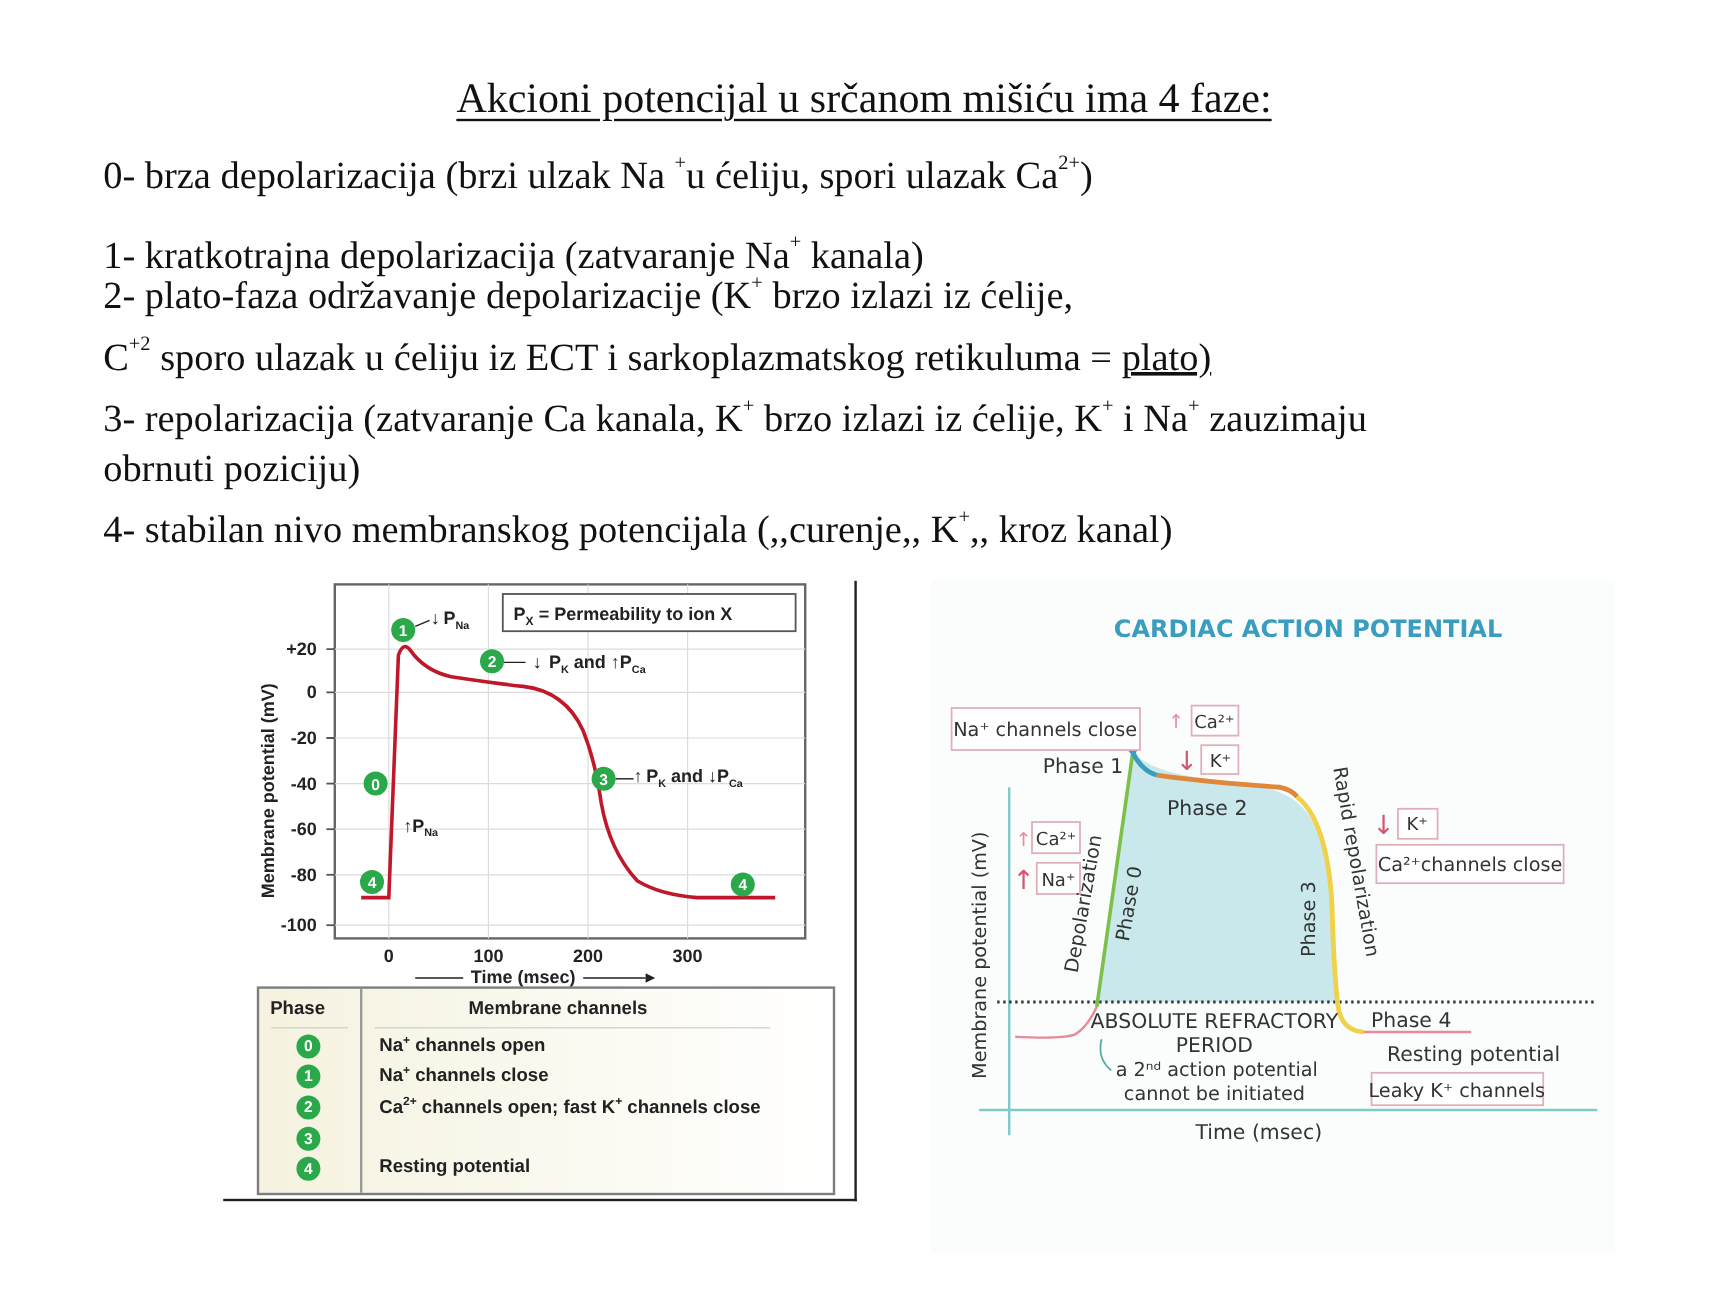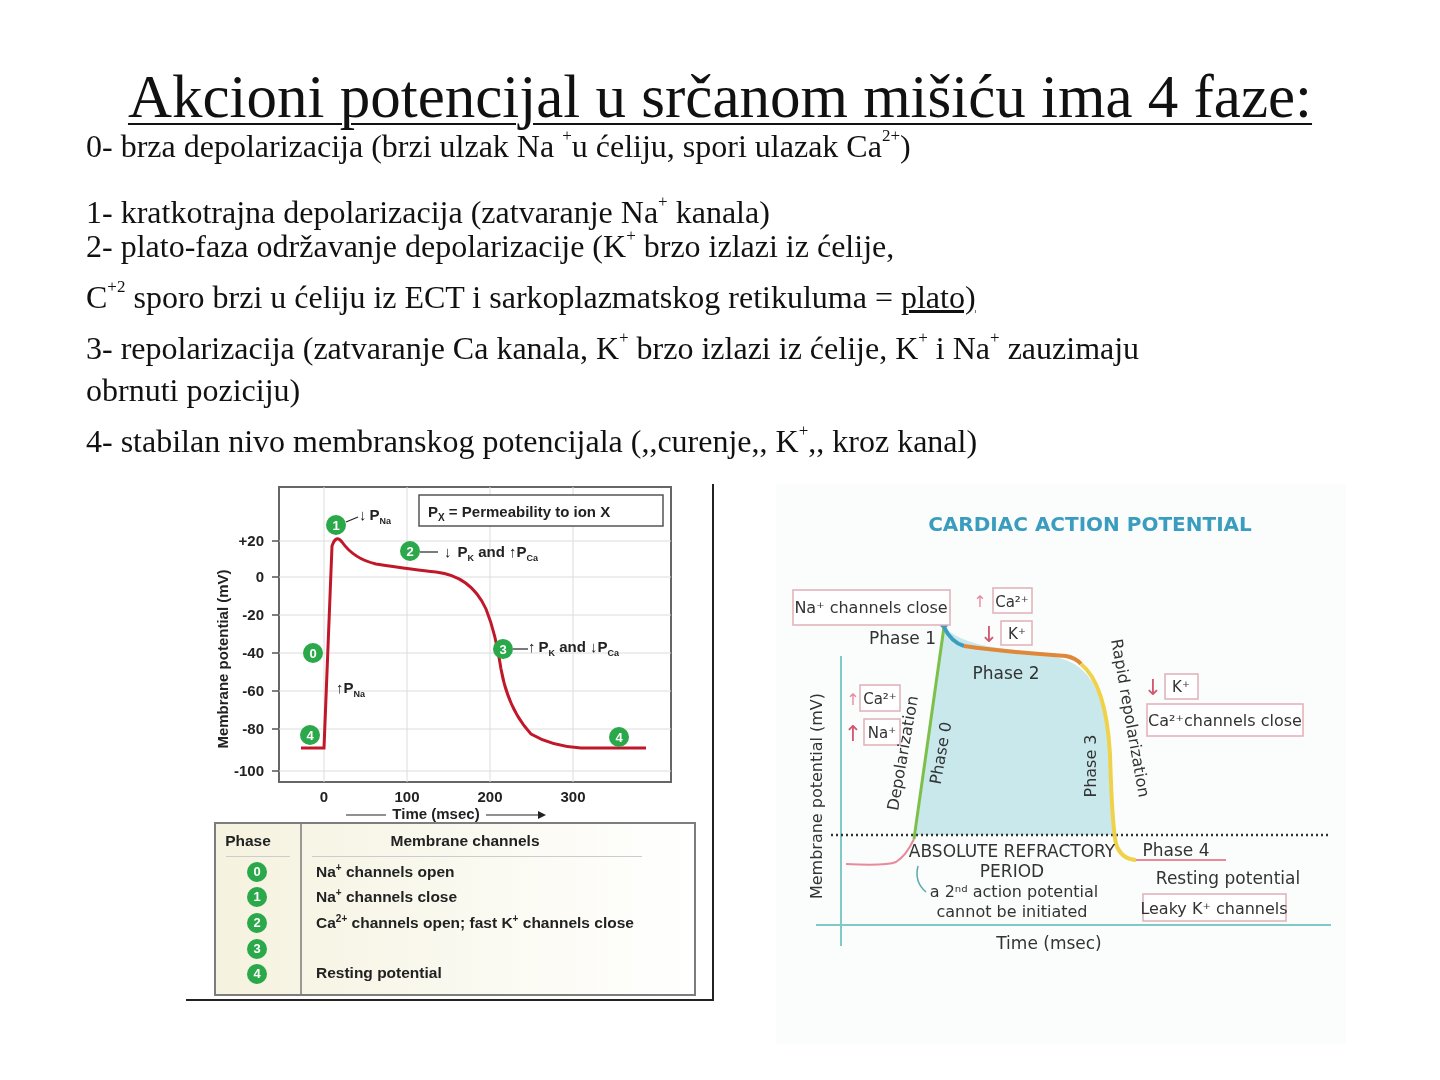--- a/index.html
+++ b/index.html
@@ -1,17 +1,17 @@
 <!DOCTYPE html>
 <html><head>
 <meta charset="utf-8">
 <style>
   html, body { margin:0; padding:0; }
   body { width:1440px; height:1080px; background:#ffffff; position:relative; overflow:hidden; font-family:"Liberation Serif", serif; color:#111; }
-  .title { position:absolute; left:0; width:1440px; top:62px; text-align:center; font-size:61px; text-decoration:underline; text-decoration-thickness:2px; text-underline-offset:6px; }
+  .title { position:absolute; left:0; width:1440px; top:62px; text-align:center; font-size:35px; text-decoration:underline; text-decoration-thickness:2px; text-underline-offset:6px; }
   .line { position:absolute; left:86px; font-size:32px; white-space:nowrap;text-align:right; }
   .line sup { font-size:17px; vertical-align:top; position:relative; top:-2px; }
   .u { text-decoration:underline; }
   .fig-left { position:absolute; left:186px; top:484px; width:526px; height:515px; border-right:2px solid #222; border-bottom:2px solid #222; background:#fff; }
   .fig-left svg { position:absolute; left:0; top:0; }
   .phase-table { position:absolute; left:28px; top:338px; width:478px; height:170px; border:2px solid #7d7d7d; background:linear-gradient(90deg,#f5f2df 0%, #fbfaf2 60%, #ffffff 100%); font-family:"Liberation Sans", sans-serif; font-size:15.5px; font-weight:bold; color:#222; }
   .pt-phasecol { position:absolute; left:0; top:0; width:84px; height:100%; border-right:2px solid #999; }
   .pt-head-phase { position:absolute; left:0; width:64px; top:8px; text-align:center; }
   .pt-head-ch { position:absolute; left:84px; width:330px; top:8px; text-align:center; }
   .pt-rule1 { position:absolute; left:10px; width:64px; top:32px; border-top:1px solid #ccc; }
@@ -24,21 +24,21 @@
   .fig-right svg { position:absolute; left:0; top:0; }
 </style>
 </head>
 <body>
 
 <div class="title">Akcioni potencijal u srčanom mišiću ima 4 faze:</div>
 
 <div class="line" style="top:128px"><span>0-  brza depolarizacija (brzi ulzak Na </span><sup>+</sup><span>u ćeliju, spori ulazak Ca</span><sup>2+</sup><span>)</span></div>
 <div class="line" style="top:194px"><span>1-  kratkotrajna depolarizacija  (zatvaranje Na</span><sup>+</sup><span> kanala)</span></div>
 <div class="line" style="top:228px"><span>2-  plato-faza  održavanje depolarizacije (K</span><sup>+</sup><span> brzo izlazi iz ćelije,</span></div>
-<div class="line" style="top:279px"><span>C</span><sup>+2</sup><span> sporo brzi u ćeliju iz ECT i sarkoplazmatskog retikuluma = </span><span class="u">plato)</span></div>
+<div class="line" style="top:279px"><span>C</span><sup>+2</sup><span> sporo ulazak u ćeliju iz ECT i sarkoplazmatskog retikuluma = </span><span class="u">plato)</span></div>
 <div class="line" style="top:330px"><span>3-  repolarizacija (zatvaranje Ca kanala, K</span><sup>+</sup><span> brzo izlazi iz ćelije, K</span><sup>+</sup><span> i Na</span><sup>+</sup><span> zauzimaju</span></div>
 <div class="line" style="top:372px"><span>obrnuti poziciju)</span></div>
 <div class="line" style="top:423px"><span>4-  stabilan nivo membranskog potencijala (,,curenje,, K</span><sup>+</sup><span>,, kroz kanal)</span></div>
 
 <div class="fig-left">
   <svg width="526" height="515" viewBox="0 0 526 515" font-family="Liberation Sans, sans-serif" font-weight="bold">
 
     <rect x="93" y="3" width="392" height="295" fill="#fff" stroke="#666" stroke-width="2"></rect>
     <g stroke="#dcdcdc" stroke-width="1">
       <line x1="138" y1="3" x2="138" y2="298"></line>

